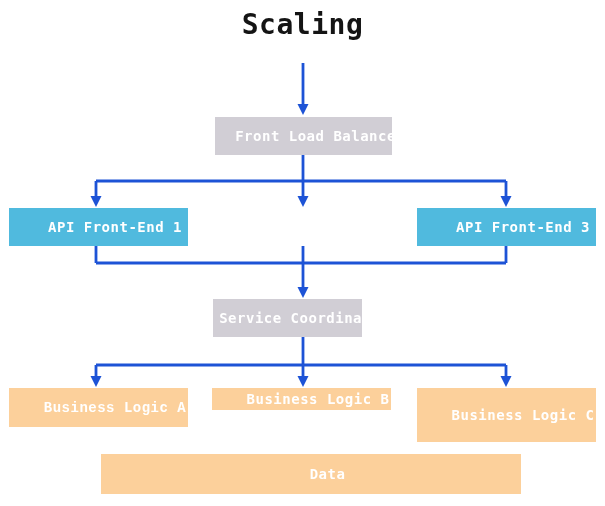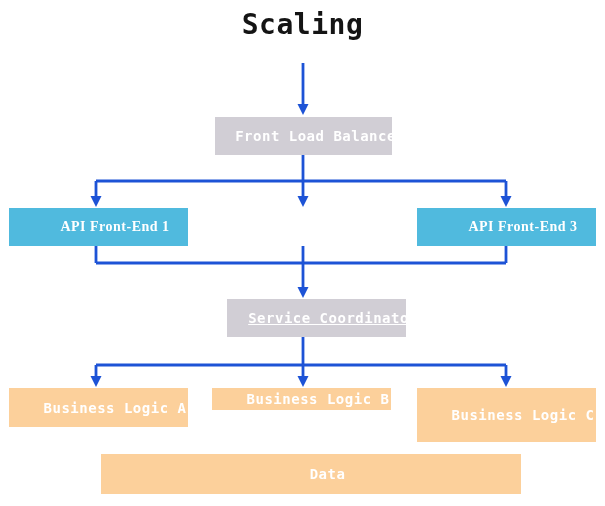--- a/index.html
+++ b/index.html
@@ -54,21 +54,21 @@
     align-items: center;
     justify-content: center;
     font-size: 14px;
     font-weight: bold;
     color: var(--node-text);
     white-space: nowrap;
     letter-spacing: 0.5px;
     padding-left: 33px;
   }
   .node.gray   { background: var(--node-gray); }
-  .node.blue   { background: var(--node-blue); font-family: Liberation Serif, serif; }
+  .node.blue   { background: var(--node-blue); }
   .node.orange { background: var(--node-orange); }
 </style>
 </head>
 <body>
 
 <div class="stage">
 
   <div class="diagram-title">Scaling</div>
 
   <svg class="connectors" viewBox="0 0 605 506" xmlns="http://www.w3.org/2000/svg">
@@ -99,23 +99,23 @@
     <polygon class="arrowhead" points="500.5,376 511.5,376 506,387"></polygon>
   </svg>
 
   <div class="node gray" style="left:215px; top:117px; width:177px; height:38px;">Front Load Balancer</div>
 
   <div class="node blue" style="left:9px; top:208px; width:179px; height:38px;">API Front-End 1</div>
 
 
   <div class="node blue" style="left:417px; top:208px; width:179px; height:38px;">API Front-End 3</div>
 
-  <div class="node gray" style="left:227px; top:299px; width:179px; height:38px;text-decoration:underline;">Service Coordinator</div>
+  <div class="node gray" style="left:213px; top:299px; width:149px; height:38px;">Service Coordinator</div>
 
-  <div class="node orange" style="left:9px; top:388px; width:179px; height:39px;">Business Logic A</div>
+  <div class="node orange" style="left:9px; top:388px; width:179px; height:39px;font-family:Liberation Mono, monospace;">Business Logic A</div>
 
   <div class="node orange" style="left:212px; top:388px; width:179px; height:22px;">Business Logic B</div>
 
   <div class="node orange" style="left:417px; top:388px; width:179px; height:54px;text-align:center;">Business Logic C</div>
 
   <div class="node orange" style="left:101px; top:454px; width:420px; height:40px;">Data</div>
 
 </div>
 
 </body></html>

